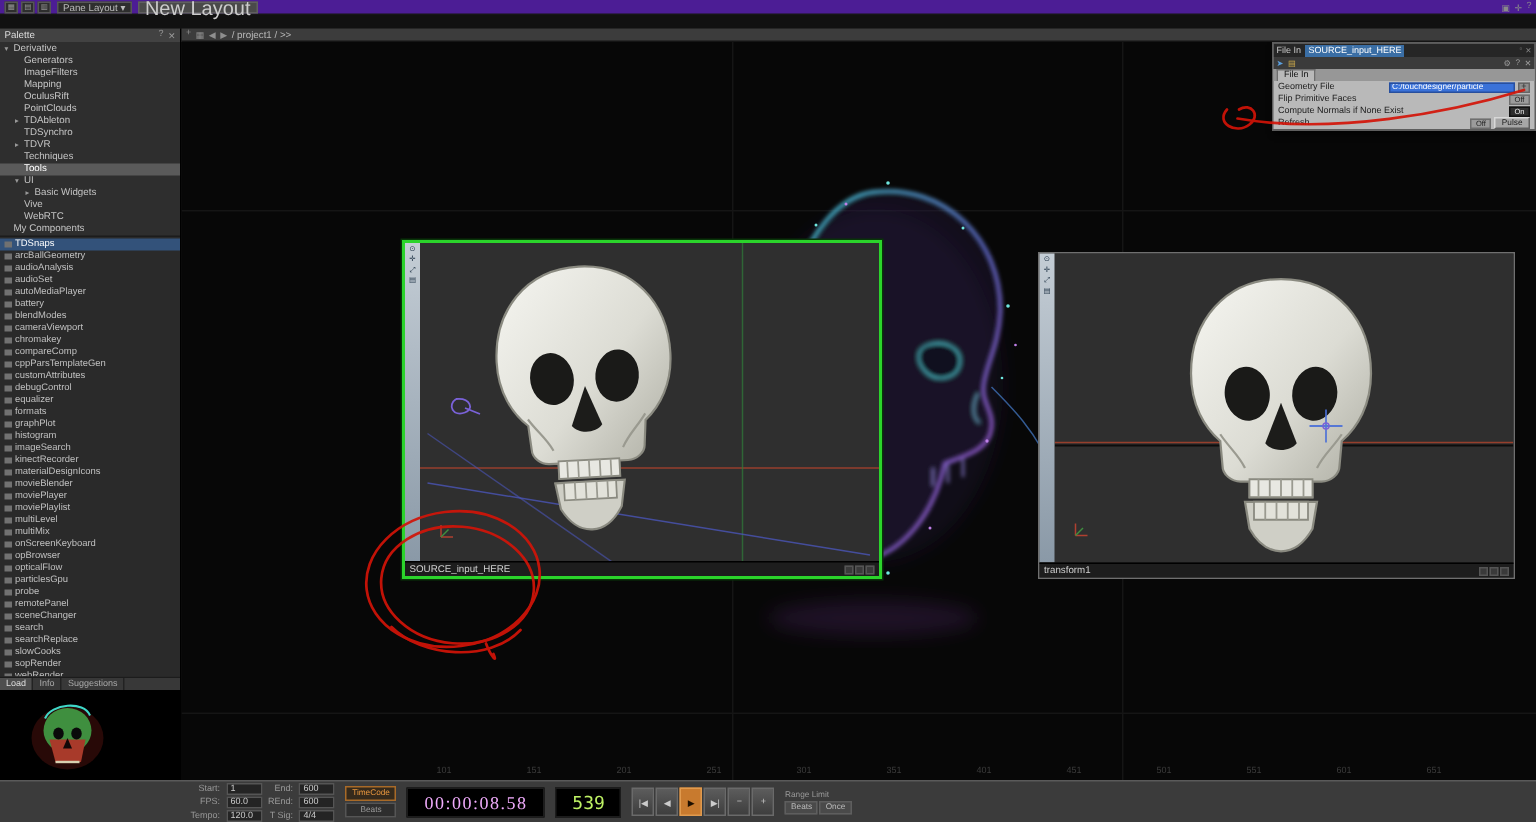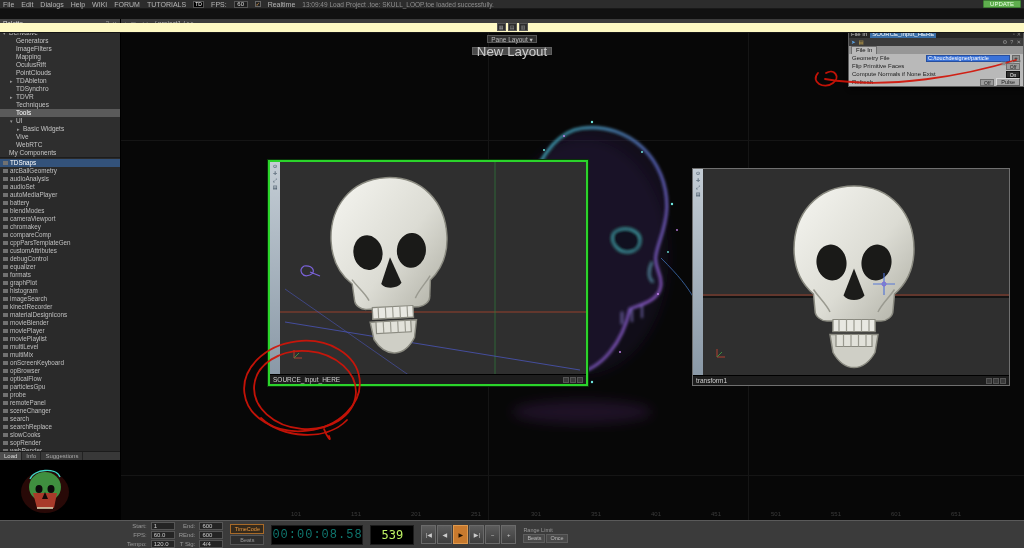--- a/index.html
+++ b/index.html
@@ -17,23 +17,23 @@
              font-size:5px; line-height:5px; text-align:center; }
   .fps-box { background:#1d1d1d; border:1px solid #555; width:14px; height:7px; color:#ddd;
              font-size:6px; text-align:center; font-family:"Liberation Sans",sans-serif; padding:0; }
   .chk { width:6px; height:6px; background:#222; border:1px solid #666; color:#e0a050;
          font-size:5px; line-height:5px; text-align:center; }
   .status { color:#8f8f8f; font-size:6.5px; white-space:nowrap; }
   .update-btn { margin-left:auto; background:#5fae4e; border:1px solid #3e7e34; color:#eaffe5;
                 font-size:6px; line-height:6px; padding:0 6px; height:8px; border-radius:1px; }
 
   
-  .toolbar2 { position:absolute; left:0; top:23px; width:1024px; height:10px; background:#fef9c3;
+  .toolbar2 { position:absolute; left:0; top:0; width:1024px; height:10px; background:#4c1d95;
               border-bottom:1px solid #161616; display:flex; align-items:center; gap:4px;
-              padding:0 3px; font-size:6.5px; color:#bbb; z-index:30;flex-direction:column; }
+              padding:0 3px; font-size:6.5px; color:#bbb; z-index:30; }
   .pane-icons { display:flex; gap:2px; }
   .pane-icons span { width:9px; height:8px; background:#2e2e2e; border:1px solid #565656;
                      font-size:5px; line-height:7px; text-align:center; color:#999; }
   .dropdown { background:#2e2e2e; border:1px solid #565656; padding:0 3px; height:8px; line-height:7px; }
   .btn2 { background:#4a4a4a; border:1px solid #606060; padding:0 4px; height:8px; line-height:7px; color:#ccc; }
   .tb-right { margin-left:auto; display:flex; gap:3px; color:#8a8a8a; font-size:6px; }
 
   
   .palette { position:absolute; left:0; top:19px; width:121px; height:441px; background:#2e2e2e;
              border-right:1px solid #000; display:flex; flex-direction:column; overflow:hidden; }
@@ -124,22 +124,22 @@
               border-top:1px solid #5a5a5a; display:flex; align-items:center; gap:7px;
               padding-left:127px; font-size:6px; z-index:30; }
   .tl-fields { display:grid; grid-template-columns:auto auto auto auto; column-gap:4px; row-gap:1px; align-items:center; }
   .tlf { display:contents; }
   .tfl { color:#999; text-align:right; }
   .tfv { background:#242424; border:1px solid #555; color:#ccc; min-width:24px; padding:0 2px; line-height:6px; }
   .tl-modes { display:flex; flex-direction:column; gap:1px; }
   .mode { width:34px; height:10px; background:#2e2e2e; border:1px solid #555; color:#9a9a9a;
           font-size:5.5px; line-height:9px; text-align:center; }
   .mode.active { color:#e8973f; border-color:#a86a28; background:#352a1c; }
-  .tc-display { width:92px; height:20px; background:#000; border:1px solid #1c1c1c; color:#0f766e;
-                font-family:Liberation Mono, monospace; font-size:12px; line-height:19px;
+  .tc-display { width:92px; height:20px; background:#000; border:1px solid #1c1c1c; color:#f0abfc;
+                font-family:Liberation Serif, serif; font-size:12px; line-height:19px;
                 text-align:center; letter-spacing:1px; }
   .frame-display { width:44px; height:20px; background:#000; border:1px solid #1c1c1c; color:#bef264;
                    font-family:"DejaVu Sans Mono", monospace; font-size:12px; line-height:19px; text-align:center; }
   .transport { display:flex; gap:1px; }
   .tbtn { width:15px; height:19px; background:linear-gradient(#5c5c5c,#3e3e3e); border:1px solid #6a6a6a;
           color:#ccc; font-size:6px; padding:0; }
   .tbtn.active { background:#c87a2e; color:#1d0f00; border-color:#e09a4e; }
   .range { display:flex; flex-direction:column; gap:1px; }
   .range-label { color:#999; font-size:5.5px; }
   .range-btns { display:flex; gap:1px; }

